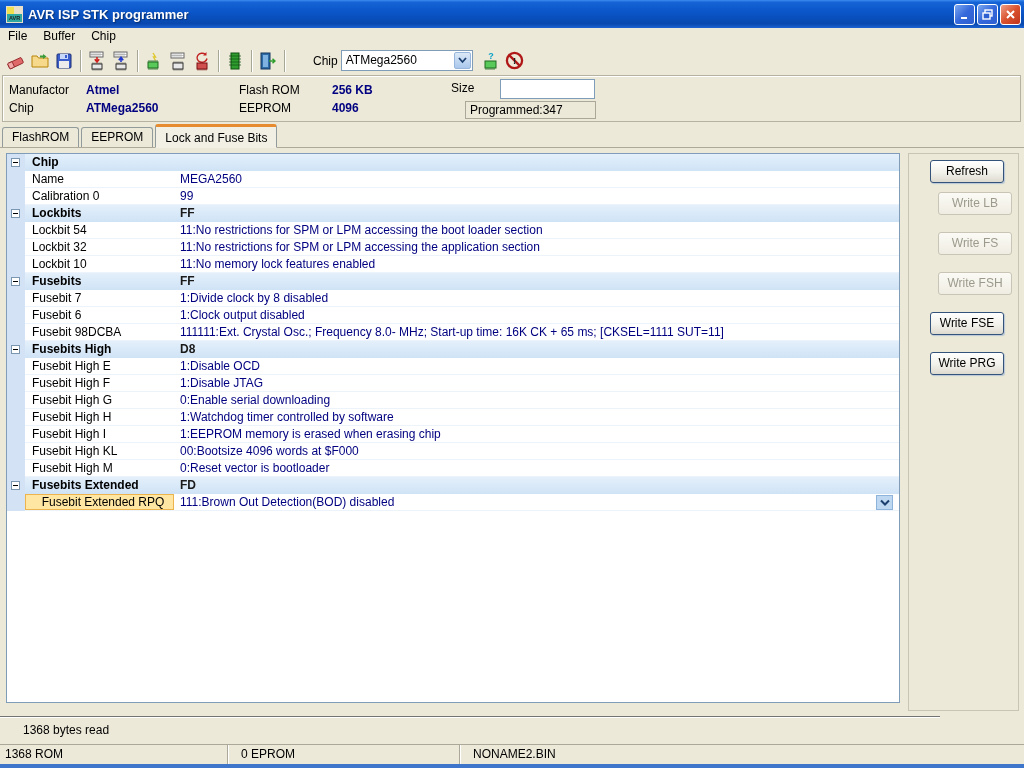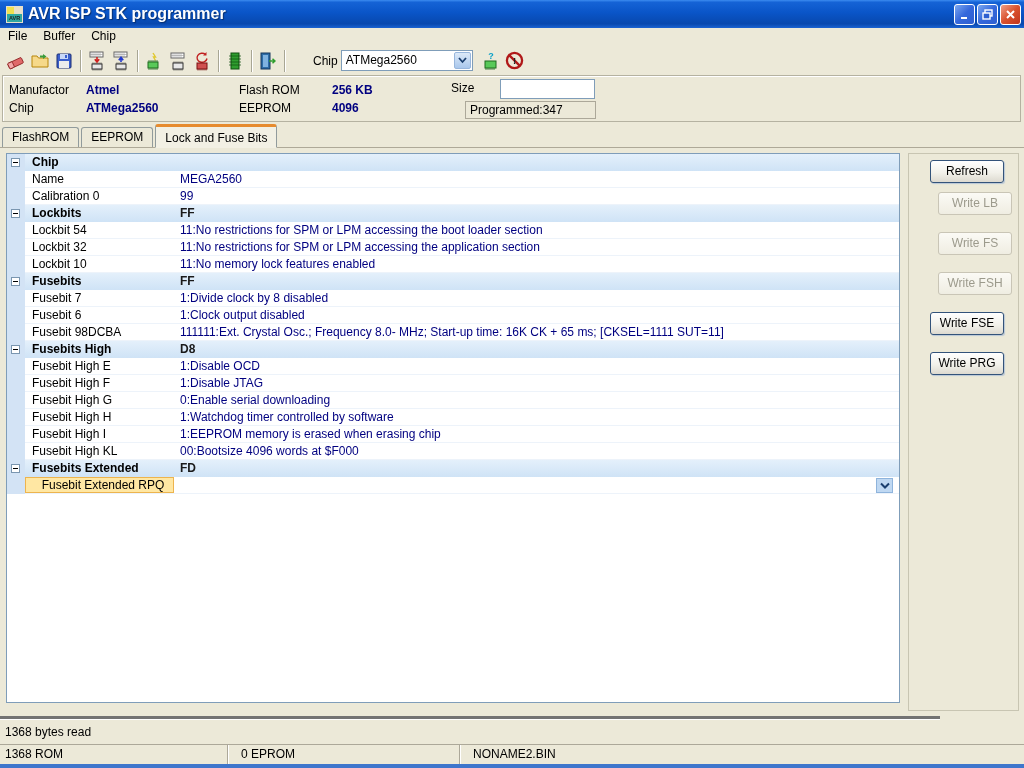--- a/index.html
+++ b/index.html
@@ -5,21 +5,21 @@
   * { margin:0; padding:0; box-sizing:border-box; }
   html,body { width:1024px; height:768px; overflow:hidden; }
   body { font-family:"Liberation Sans", sans-serif; font-size:12px; color:#000; background:#ECE9D8; }
   .window { position:relative; width:1024px; height:768px; background:#ECE9D8; }
 
   
   .titlebar { position:absolute; left:0; top:0; width:1024px; height:28px;
     background:linear-gradient(180deg,#3C8CF0 0%,#1563D6 8%,#0A55C8 45%,#0848AE 85%,#1B63D2 100%);
     display:flex; align-items:center; }
   .appicon { width:17px; height:17px; margin:0 5px 0 6px; }
-  .title-text { color:#fff; font-weight:bold; font-size:16px; text-shadow:1px 1px 1px #09306E; }
+  .title-text { color:#fff; font-weight:bold; font-size:13px; text-shadow:1px 1px 1px #09306E; }
   .wbtns { position:absolute; right:3px; top:4px; display:flex; gap:2px; }
   .wbtn { width:21px; height:21px; border:1px solid #fff; border-radius:3px;
     background:linear-gradient(135deg,#7CA8F0 0%,#3568DB 50%,#2E5FD0 100%); display:flex; align-items:center; justify-content:center; }
   .wbtn.close { background:linear-gradient(135deg,#F0A088 0%,#D9512D 50%,#C1351D 100%); }
 
   
   .menubar { position:absolute; left:0; top:28px; width:1024px; height:18px; background:#ECE9D8;
     display:flex; align-items:flex-start; }
   .menu-item { padding:1px 8px; }
 
@@ -78,21 +78,21 @@
 
   .xpbtn { position:absolute; left:930px; width:74px; height:23px; border-radius:3px;
     border:1px solid #33537A; background:linear-gradient(180deg,#FFFFFF,#F2F1EA 55%,#DDDAD0);
     font-family:"Liberation Sans",sans-serif; font-size:12px; color:#000;
     box-shadow:1px 1px 1px #B9C6D6; text-align:center; line-height:21px; }
   .xpbtn.disabled { border-color:#C9C5B6; color:#9C9A8C; background:linear-gradient(180deg,#FBFAF5,#EFEDE2);
     box-shadow:none;margin-left:8px; }
 
   
   .readline { position:absolute; left:0; top:716px; width:940px; height:28px; background:#ECE9D8;
-    border-top:3px solid #737373; box-shadow:inset 0 1px 0 #fff; line-height:27px; padding-left:5px; }
+    border-top:1px solid #737373; box-shadow:inset 0 1px 0 #fff; line-height:27px; padding-left:23px; }
   .statusbar { position:absolute; left:0; top:744px; width:1024px; height:20px; background:#ECE9D8;
     border-top:1px solid #ACA899; display:flex;gap:8px; }
   .spanel { line-height:19px; padding-left:5px; border-right:1px solid #ACA899; box-shadow:1px 0 0 #fff; }
   .spanel.p1 { width:228px; } .spanel.p2 { width:224px; } .spanel.p3 { flex:1; border-right:none; box-shadow:none; }
   .bottomedge { position:absolute; left:0; top:764px; width:1024px; height:4px; background:#3E76CC; }
 </style>
 </head>
 <body>
 
 <div class="window">
@@ -354,30 +354,36 @@
       <div class="row item">
           <span class="gut"></span>
           <span class="name">Fusebit High I</span>
           <span class="val">1:EEPROM memory is erased when erasing chip</span>
         </div>
       <div class="row item">
           <span class="gut"></span>
           <span class="name">Fusebit High KL</span>
           <span class="val">00:Bootsize 4096 words at $F000</span>
         </div>
+      <div class="row item">
+          <span class="gut"></span>
+          <span class="name">Fusebit High M</span>
+          <span class="val">0:Reset vector is bootloader</span>
+        </div>
       <div class="row group">
           <span class="gut">
             <i class="xb"></i>
           </span>
           <span class="name">Fusebits Extended</span>
           <span class="val">FD</span>
         </div>
       <div class="row item sel">
         <span class="gut"></span>
         <span class="name">Fusebit Extended RPQ</span>
+        <span class="val">111:Brown Out Detection(BOD) disabled</span>
         <span class="ddbtn">
           <svg width="10" height="8" viewBox="0 0 10 8">
               <path d="M1 1.5l4 4 4-4" stroke="#1A3E6E" stroke-width="2" fill="none"></path>
             </svg>
         </span>
       </div>
     </div>
 
     <button class="xpbtn" style="top:12px">Refresh</button>
     <button class="xpbtn disabled" style="top:44px">Write LB</button>

